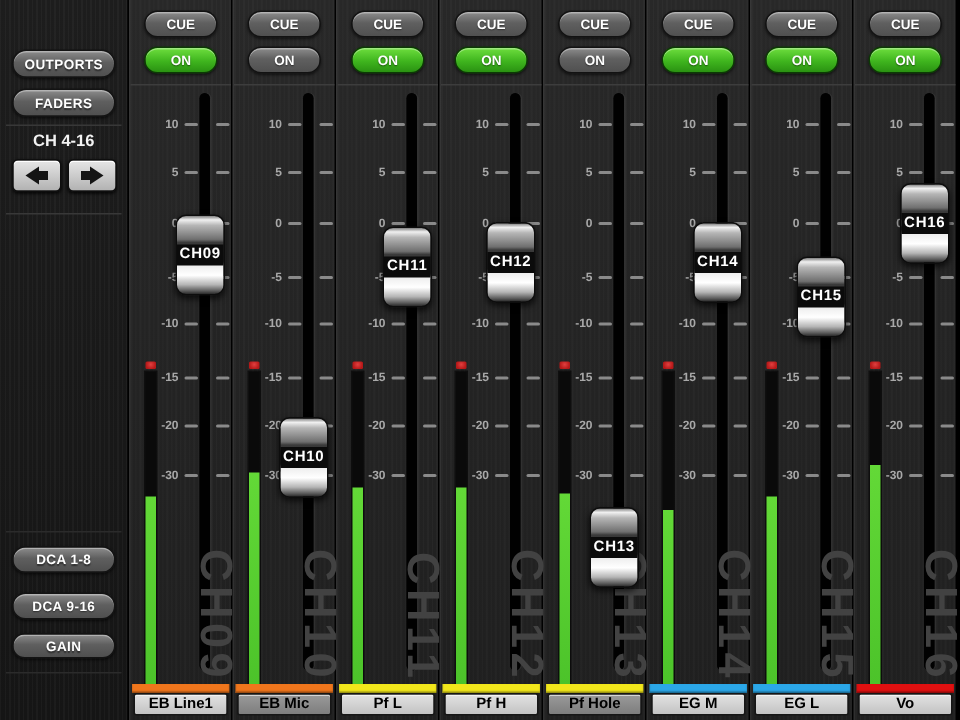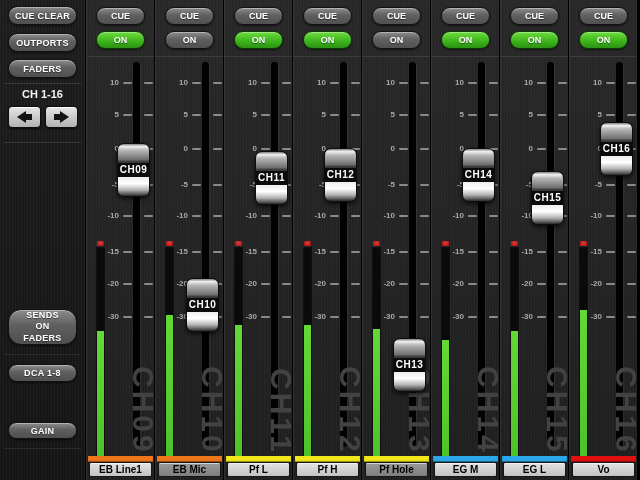--- a/index.html
+++ b/index.html
@@ -89,41 +89,40 @@
     color:#000;font-size:10px;font-weight:bold;text-align:center;line-height:13px;
     box-sizing:border-box;cursor:pointer;}
   .namebox.dim{background:linear-gradient(180deg,#9a9a9a,#7e7e7e);}
 </style>
 </head>
 <body>
 
 <div id="app">
 
   <aside id="sidebar">
-    <button class="sb-btn" style="top:6px">CUE CLEAR</button>
     <button class="sb-btn" style="top:33px">OUTPORTS</button>
     <button class="sb-btn" style="top:59px">FADERS</button>
     <div class="sb-divider" style="top:83px"></div>
-    <div id="bank-label">CH 1-16</div>
+    <div id="bank-label">CH 4-16</div>
     <button class="nav-btn" style="left:8px">
       <span class="arr">
           <span class="tri-l"></span>
           <span class="tail"></span>
         </span>
     </button>
     <button class="nav-btn" style="left:45px">
       <span class="arr">
           <span class="tail"></span>
           <span class="tri-r"></span>
         </span>
     </button>
     <div class="sb-divider" style="top:142px"></div>
-    <button class="sb-btn big" style="top:309px">SENDS ON FADERS</button>
     <div class="sb-divider faint" style="top:354px"></div>
     <button class="sb-btn" style="top:364px;height:18px">DCA 1-8</button>
+    <button class="sb-btn" style="top:395px;height:18px">DCA 9-16</button>
     <button class="sb-btn" style="top:422px;height:17px">GAIN</button>
     <div class="sb-divider faint" style="top:448px"></div>
   </aside>
 
   <main id="strips">
       <section class="strip">
     <button class="btn cue">CUE</button>
     <button class="btn onbtn on">ON</button>
     <div class="hdiv"></div>
     <div class="watermark">CH09</div>

